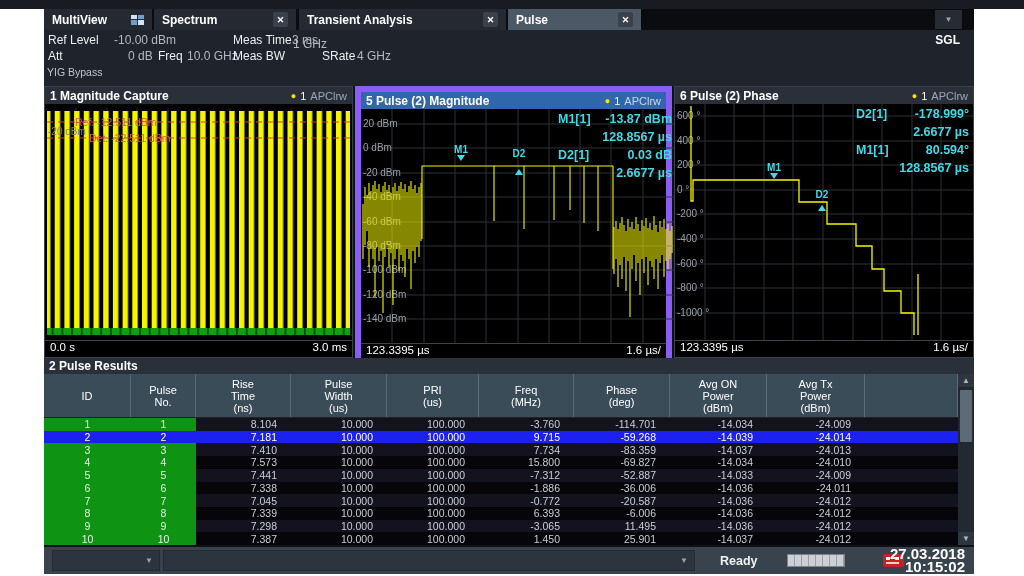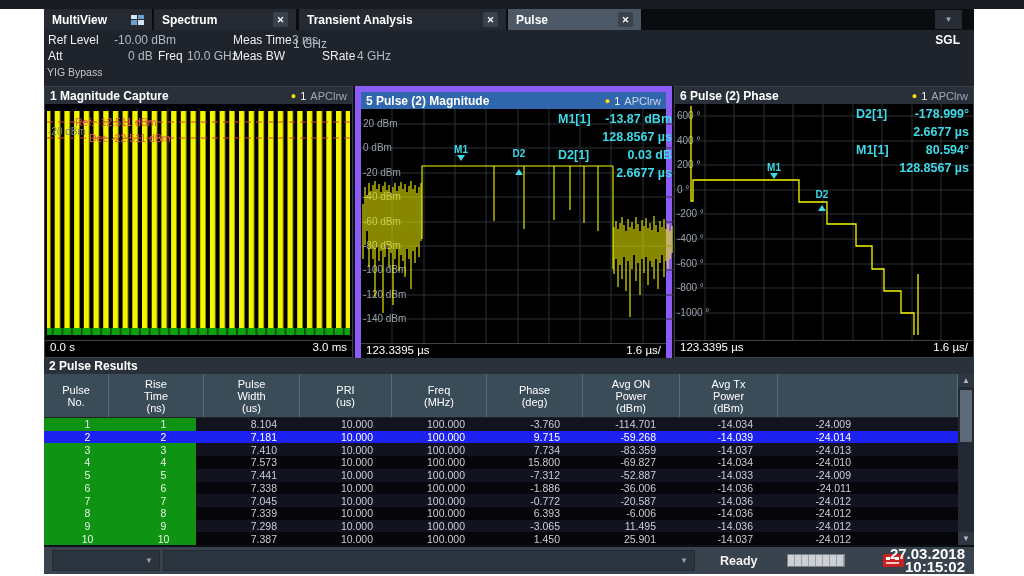--- a/index.html
+++ b/index.html
@@ -321,20 +321,21 @@
       <div class="paxis">
         <span>123.3395 µs</span>
         <span>1.6 µs/</span>
       </div>
     </div>
   </div>
 
   <div class="rtable">
     <div class="rtitle">2 Pulse Results</div>
     <div class="thead">
+      <div class="th cid">ID</div>
       <div class="th cno">Pulse
 No.</div>
       <div class="th c2">Rise
 Time
 (ns)</div>
       <div class="th c3">Pulse
 Width
 (us)</div>
       <div class="th c4">PRI
 (us)</div>

